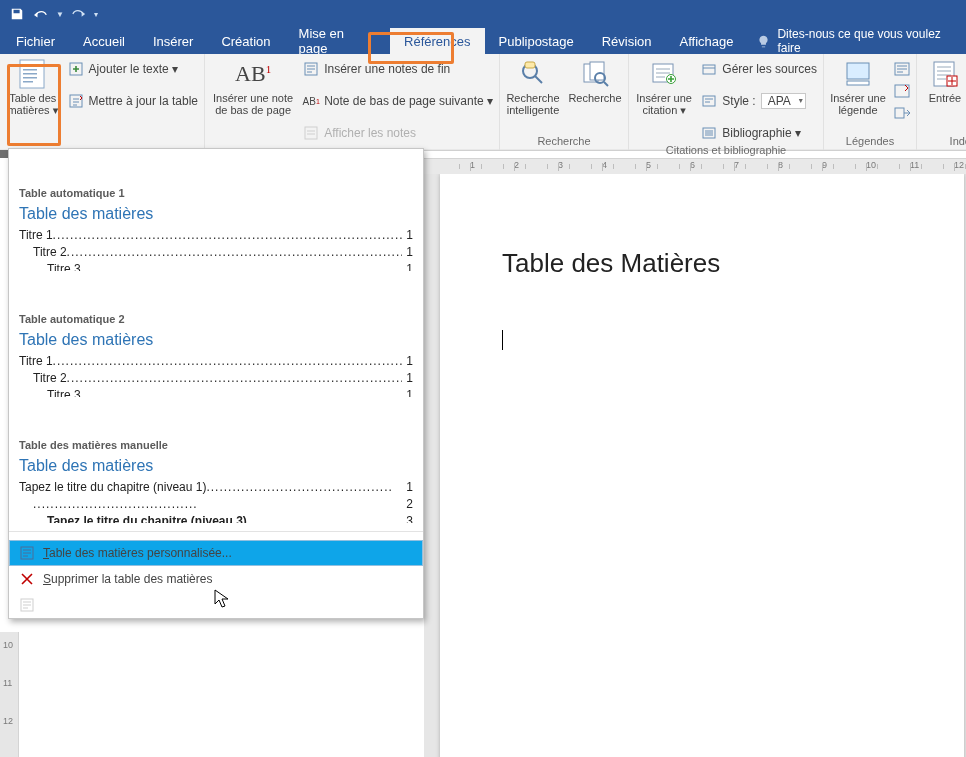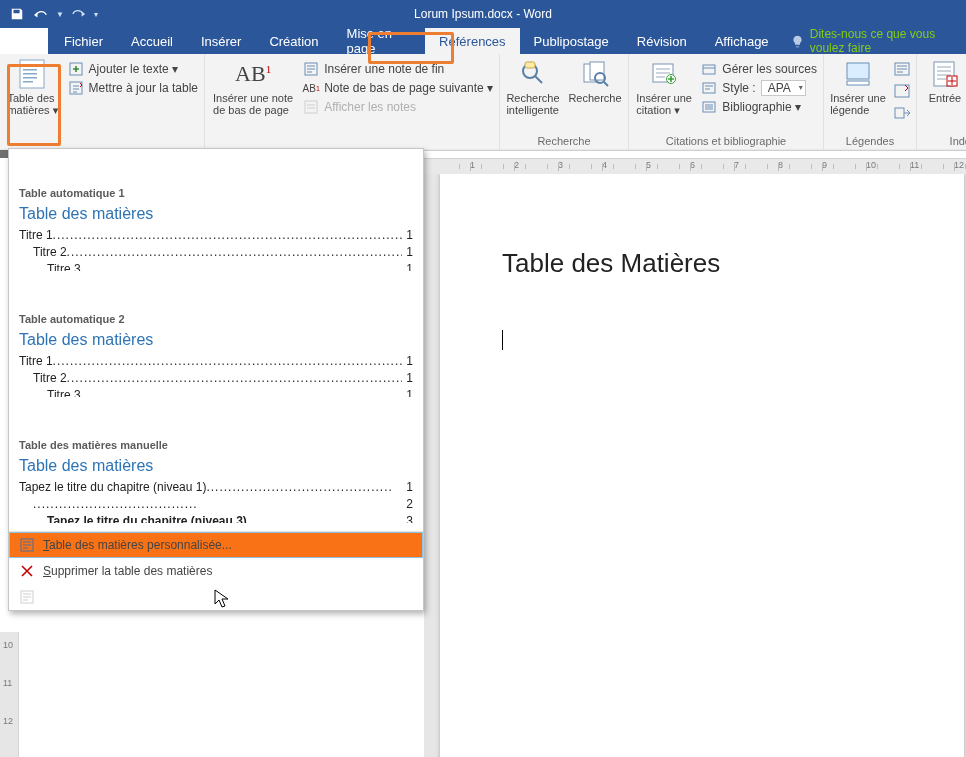--- a/index.html
+++ b/index.html
@@ -2,33 +2,33 @@
 <html><head>
 <meta charset="utf-8">
 <style>
   html,body{margin:0;padding:0;font-family:"Segoe UI",Arial,sans-serif;font-size:12px;color:#222;background:#fff;overflow:hidden;}
   body{width:966px;height:757px;position:relative;}
   .titlebar{height:28px;background:#2b579a;color:#fff;display:flex;align-items:center;position:relative;}
   .qat{display:flex;align-items:center;gap:6px;padding-left:8px;}
   .qat .ic{width:18px;height:18px;display:flex;align-items:center;justify-content:center;}
   .qat svg{display:block;}
   .title-center{position:absolute;left:50%;transform:translateX(-50%);top:0;height:28px;display:flex;align-items:center;font-size:12px;}
-  .tabs{height:26px;background:#2b579a;color:#fff;display:flex;align-items:stretch;margin-left:48px;}
+  .tabs{height:26px;background:#2b579a;color:#fff;display:flex;align-items:stretch;}
   .tab{padding:0 14px;display:flex;align-items:center;cursor:default;font-size:13px;}
   .tab.first{padding-left:16px;}
   .tab.active{background:#f3f3f3;color:#2b579a;}
-  .tell{display:flex;align-items:center;color:#84cc16;font-size:12px;gap:6px;padding-left:8px;}
+  .tell{display:flex;align-items:center;color:#ffffff;font-size:12px;gap:6px;padding-left:8px;}
   .ribbon{height:96px;background:#f3f3f3;border-bottom:1px solid #d0d0d0;box-shadow:inset 0 -1px 0 #e8e8e8;display:flex;align-items:stretch;position:relative;}
   .group{border-right:1px solid #e1e1e1;display:flex;flex-direction:column;position:relative;}
   .group-body{flex:1;display:flex;align-items:flex-start;padding:4px 6px 0 6px;gap:8px;}
   .group-label{height:18px;line-height:18px;text-align:center;color:#6a6a6a;font-size:11px;}
-  .bigbtn{width:54px;display:flex;flex-direction:column;align-items:center;gap:2px;}
+  .bigbtn{width:54px;display:flex;flex-direction:column;align-items:center;gap:2px;text-align:center;}
   .bigbtn .biglabel{font-size:11px;line-height:12px;color:#444;}
   .bigbtn .bigic{width:32px;height:32px;display:flex;align-items:center;justify-content:center;}
-  .stackcol{display:flex;flex-direction:column;gap:3px;}
+  .stackcol{display:flex;flex-direction:column;gap:16px;}
   .smallbtn{display:flex;align-items:center;gap:5px;font-size:12px;color:#444;white-space:nowrap;}
   .smallbtn.disabled{color:#b0b0b0;}
   .hl{position:absolute;border:3px solid #ed7d31;border-radius:2px;pointer-events:none;box-sizing:border-box;}
   #hl-toc{left:7px;top:64px;width:54px;height:82px;}
   #hl-ref{left:368px;top:32px;width:86px;height:32px;}
   #hl-custom{left:23px;top:571px;width:234px;height:22px;}
   .ruler-top{position:absolute;left:424px;top:158px;right:0;height:16px;background:#e9e9e9;border-top:1px solid #d4d4d4;border-bottom:1px solid #d4d4d4;font-size:9px;color:#7a7a7a;display:flex;align-items:center;overflow:hidden;}
   .ruler-tick{position:absolute;top:3px;height:10px;}
   .ruler-num{position:absolute;top:1px;}
   .canvas{position:absolute;left:424px;top:174px;right:0;bottom:0;background:#e6e6e6;overflow:hidden;}
@@ -46,21 +46,21 @@
   .pv-row{display:flex;white-space:nowrap;font-size:12px;color:#222;line-height:17px;}
   .pv-row .lbl{}
   .pv-row .dots{flex:1;overflow:hidden;letter-spacing:1px;}
   .pv-row .pg{padding-left:4px;}
   .pv-row.bold .lbl{font-weight:400;}
   .pv-row.indent1{padding-left:14px;}
   .pv-row.indent2{padding-left:28px;}
   .pv-manual .lbl{font-weight:700;}
   .dd-more{border-top:1px solid #e3e3e3;}
   .dd-menu{display:flex;align-items:center;gap:8px;padding:5px 10px;font-size:12px;color:#444;}
-  .dd-menu.hover{background:#f97316;border:1px solid #92c0e0;padding:4px 9px;}
+  .dd-menu.hover{background:#0ea5e9;border:1px solid #92c0e0;padding:4px 9px;margin-top:8px;}
   .dd-menu.disabled{color:#b0b0b0;}
   .dd-menu .chev{margin-left:auto;color:#666;}
   .cursor{position:absolute;left:214px;top:589px;z-index:40;pointer-events:none;}
   .ic16{width:16px;height:16px;display:inline-flex;align-items:center;justify-content:center;}
   .miniarrow{font-size:8px;color:#5a5a5a;}
   .under{text-decoration:underline;}
   .left-strip{position:absolute;left:0;top:632px;width:18px;bottom:0;background:#e6e6e6;border-right:1px solid #d4d4d4;}
   .left-strip .n{position:absolute;left:3px;font-size:9px;color:#7a7a7a;}
 </style>
 </head>
@@ -81,21 +81,20 @@
     </span>
     <span class="miniarrow" style="color:#cfe0f3">▼</span>
     <span class="ic">
       <svg width="16" height="14" viewBox="0 0 18 16">
           <path fill="none" stroke="#cfe0f3" stroke-width="1.4" d="M14 8c-3-5-10-5-12 0"></path>
           <path fill="#cfe0f3" d="M16 8l-4-3v6z"></path>
         </svg>
     </span>
     <span class="miniarrow" style="color:#cfe0f3">▾</span>
   </div>
-  <div class="title-center">Lorum Ipsum.docx  -  Word</div>
 </div>
 
 <div class="tabs">
   <div class="tab first">Fichier</div>
   <div class="tab">Accueil</div>
   <div class="tab">Insérer</div>
   <div class="tab">Création</div>
   <div class="tab">Mise en page</div>
   <div class="tab active">Références</div>
   <div class="tab">Publipostage</div>
@@ -166,21 +165,21 @@
 de bas de page</div>
       </div>
       <div class="stackcol" style="padding-top:3px">
         <div class="smallbtn">
           <span class="ic16">
               <svg width="14" height="14" viewBox="0 0 14 14">
                 <rect x="1" y="1" width="12" height="12" fill="none" stroke="#6b8fb5"></rect>
                 <path d="M3 4h8M3 7h8M3 10h5" stroke="#6b8fb5"></path>
               </svg>
             </span>
-          <span>Insérer une note de fin</span>
+          <span>Insérer une notes de fin</span>
         </div>
         <div class="smallbtn">
           <span class="ic16" style="font-size:10px;color:#444">AB<sup style="color:#c00000;font-size:7px">1</sup></span>
           <span>Note de bas de page suivante ▾</span>
         </div>
         <div class="smallbtn disabled">
           <span class="ic16">
               <svg width="14" height="14" viewBox="0 0 14 14">
                 <rect x="1" y="1" width="12" height="12" fill="none" stroke="#cfcfcf"></rect>
                 <path d="M3 5h8M3 8h8" stroke="#cfcfcf"></path>

